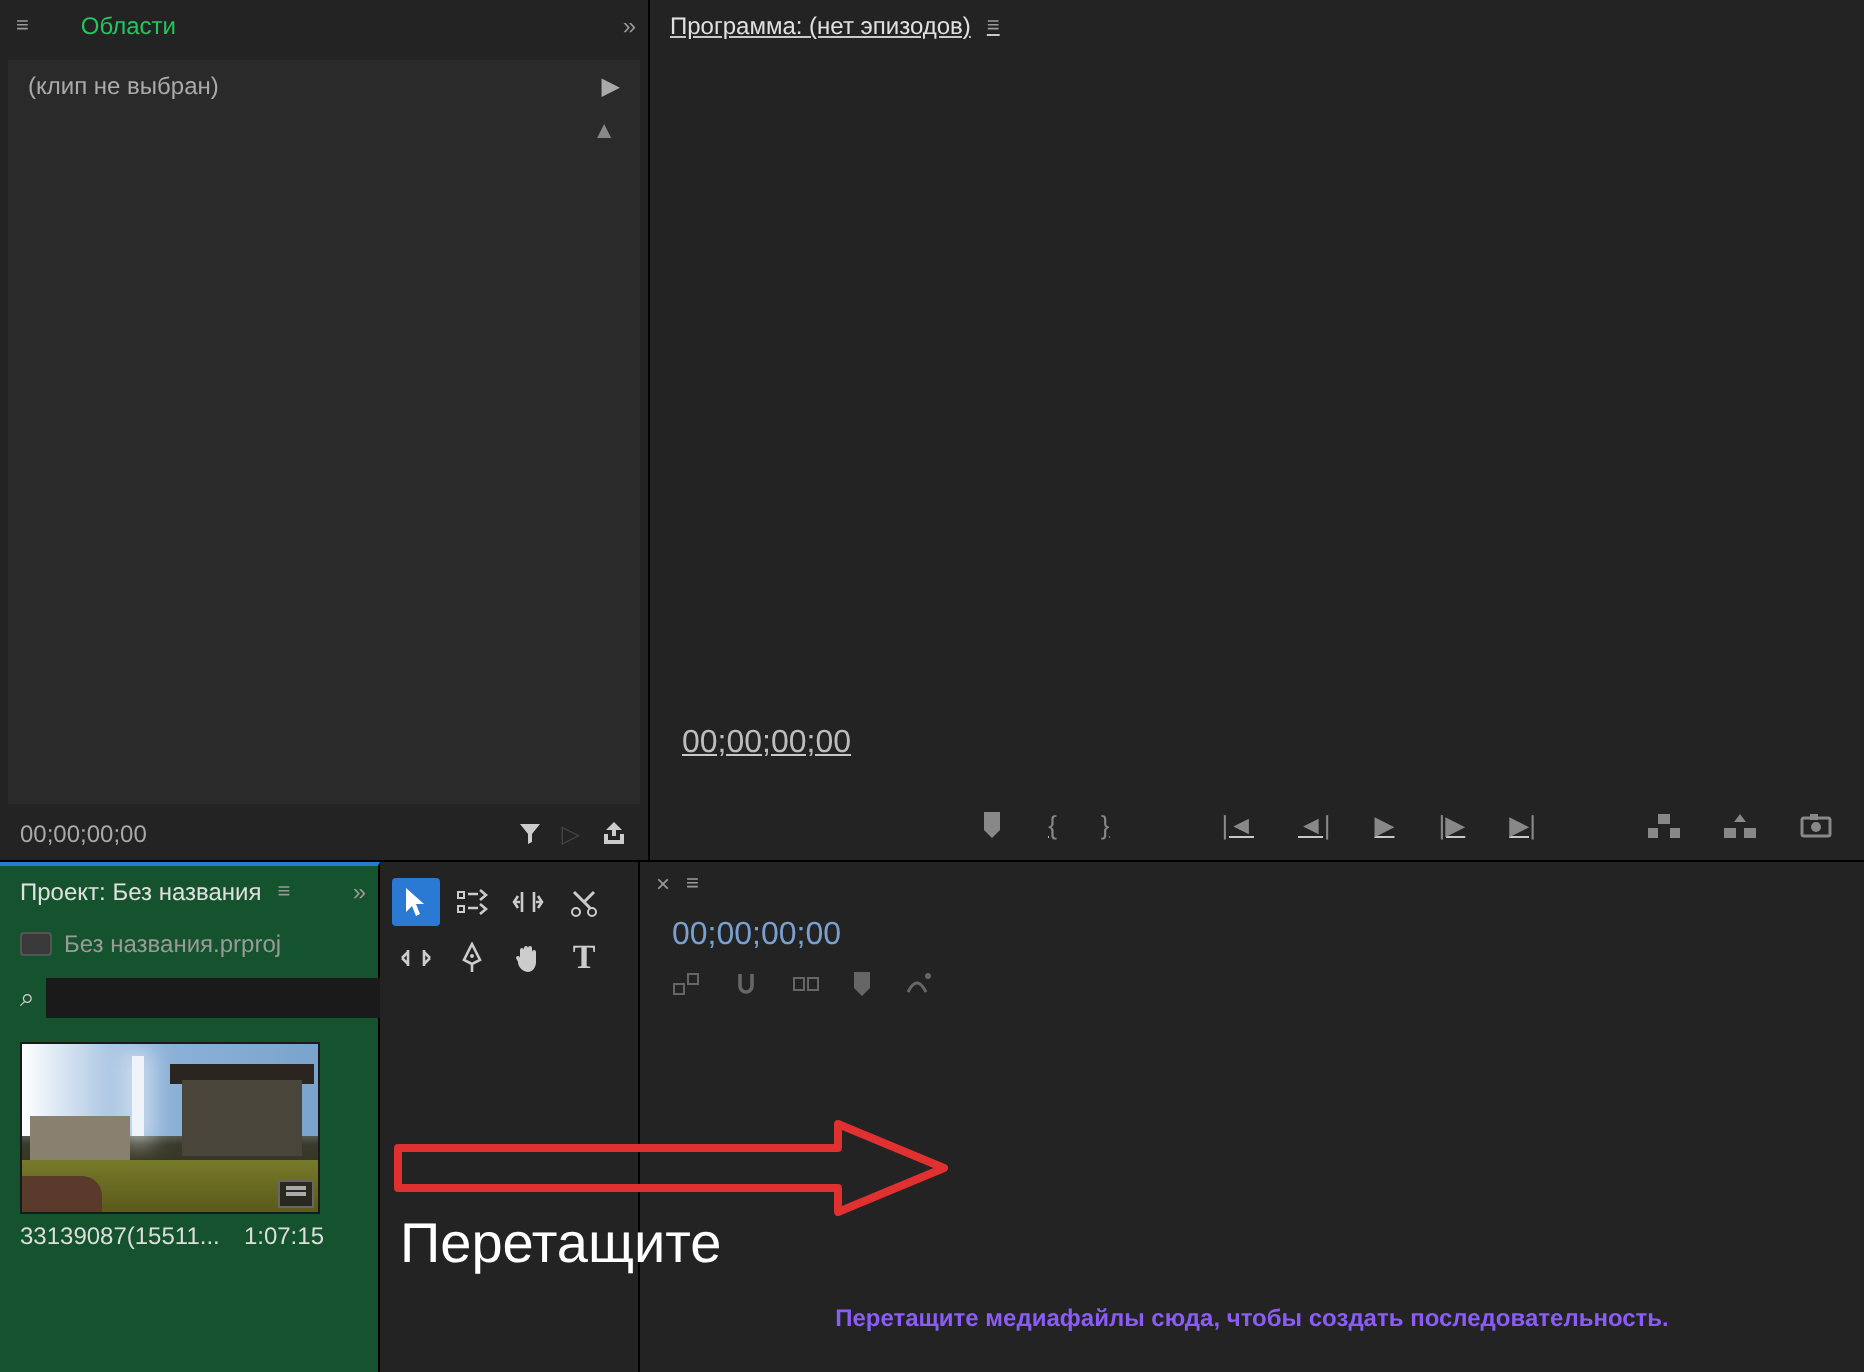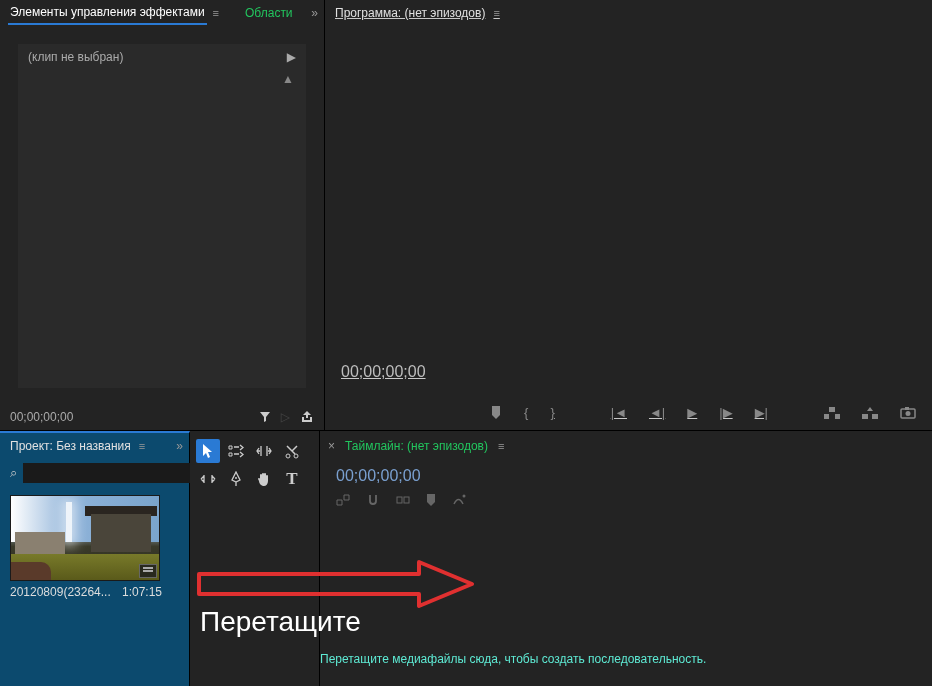--- a/index.html
+++ b/index.html
@@ -36,21 +36,21 @@
     font-size: 11px;
     cursor: pointer;
   }
   .dbl-chevron {
     color: #999;
     letter-spacing: -2px;
     cursor: pointer;
   }
   .top-row { display: flex; height: 430px; }
   .effects-panel { width: 325px; border-right: 1px solid #000; display: flex; flex-direction: column; }
-  .effects-body { flex: 1; background: #2a2a2a; margin: 18px; position: relative; }
+  .effects-body { flex: 1; background: #2a2a2a; margin: 4px; position: relative; }
   .clip-row {
     display: flex;
     justify-content: space-between;
     align-items: center;
     padding: 6px 10px;
     color: #aaa;
   }
   .clip-row .tri { color: #aaa; }
   .collapse-tri { text-align: right; padding: 2px 12px; color: #888; }
   .effects-footer {
@@ -68,21 +68,21 @@
   .transport {
     display: flex;
     gap: 22px;
     justify-content: flex-end;
     padding: 6px 16px 10px 0;
     align-items: center;
     color: #888;
   }
   .transport .tbtn { cursor: pointer; font-size: 13px; color: #888; }
   .bottom-row { display: flex; height: 256px; border-top: 1px solid #000; }
-  .project-panel { width: 190px; border-right: 1px solid #000; background: #0c4a6e; display: flex; flex-direction: column; border-top: 2px solid #2a7ad4; }
+  .project-panel { width: 190px; border-right: 1px solid #000; background: #14532d; display: flex; flex-direction: column; border-top: 2px solid #2a7ad4; }
   .proj-file-row { display: flex; align-items: center; gap: 6px; padding: 6px 10px; color: #9a9a9a; }
   .bin-icon { width: 16px; height: 12px; background:#3a3a3a; border:1px solid #555; border-radius:2px; }
   .search-row { display: flex; align-items: center; gap: 6px; padding: 4px 10px 8px 10px; }
   .search-input {
     flex: 1; background: #1a1a1a; border: none; height: 20px; color: #ccc;
     padding: 0 6px; font-size: 12px;
   }
   .search-btn { width: 20px; height: 20px; background:#3a3a3a; display:flex; align-items:center; justify-content:center; border-radius:2px; color:#ccc; font-size: 11px; }
   .clip-thumb-wrap { padding: 4px 10px; }
   .clip-thumb {
@@ -106,33 +106,32 @@
   .tool {
     width: 24px; height: 24px; display: flex; align-items: center; justify-content: center;
     color: #ccc; cursor: pointer; border-radius: 2px; font-size: 14px;
   }
   .tool.sel { background: #2a7ad4; color: #fff; }
   .timeline-panel { flex: 1; background: #232323; display:flex; flex-direction:column; position: relative; }
   .tl-header { display:flex; align-items:center; gap:8px; padding: 4px 8px; }
   .tl-close { color:#999; cursor:pointer; }
   .tl-tc { font-size: 16px; color:#7aa0d0; padding: 6px 0 0 16px; }
   .tl-icons { display:flex; gap:16px; padding: 8px 0 6px 16px; color:#666; align-items:center; }
-  .tl-dropzone { flex:1; display:flex; align-items:flex-end; padding-bottom:20px; color:#5eead4; font-size: 12px; }
+  .tl-dropzone { flex:1; display:flex; align-items:flex-end; justify-content:center; padding-bottom:20px; color:#8b5cf6; font-size: 12px; font-weight: bold; }
   .annot-arrow { position:absolute; left: 194px; top: 556px; pointer-events:none; }
   .annot-text { position:absolute; left: 200px; top: 606px; font-size: 28px; color: #fff; pointer-events:none; }
   svg { display:block; }
 </style>
 </head>
 <body>
 
 <div class="top-row">
 
   <div class="effects-panel">
     <div class="panel-header">
-      <span class="panel-tab active">Элементы управления эффектами</span>
       <span class="menu-icon">≡</span>
       <span style="width:12px"></span>
       <span class="panel-tab dim">Области</span>
       <span style="flex:1"></span>
       <span class="dbl-chevron">»</span>
     </div>
     <div class="effects-body">
       <div class="clip-row">
         <span>(клип не выбран)</span>
         <span class="tri">▶</span>
@@ -209,20 +208,24 @@
 
 <div class="bottom-row">
 
   <div class="project-panel">
     <div class="panel-header">
       <span class="panel-tab">Проект: Без названия</span>
       <span class="menu-icon">≡</span>
       <span style="flex:1"></span>
       <span class="dbl-chevron">»</span>
     </div>
+    <div class="proj-file-row">
+      <span class="bin-icon"></span>
+      <span>Без названия.prproj</span>
+    </div>
     <div class="search-row">
       <span style="color:#ccc; font-size:13px;">⌕</span>
       <input class="search-input" placeholder="" style="">
       <span class="search-btn">
         <svg width="12" height="12" viewBox="0 0 12 12">
             <circle cx="5" cy="5" r="3.2" fill="none" stroke="#ccc" stroke-width="1.3"></circle>
             <line x1="7.5" y1="7.5" x2="11" y2="11" stroke="#ccc" stroke-width="1.5"></line>
           </svg>
       </span>
     </div>
@@ -231,21 +234,21 @@
         <div class="sky"></div>
         <div class="sun"></div>
         <div class="roof"></div>
         <div class="bldg"></div>
         <div class="wall"></div>
         <div class="grass"></div>
         <div class="dirt"></div>
         <div class="vid-badge"></div>
       </div>
       <div class="clip-meta">
-        <span>20120809(23264...</span>
+        <span>33139087(15511...</span>
         <span>1:07:15</span>
       </div>
     </div>
   </div>
 
   <div class="tools-panel">
     <div class="tool-grid-inner">
       <div class="tool sel">
         <svg width="14" height="16" viewBox="0 0 14 16">
             <path d="M2 1l0 12 3-3 2 5 2-1-2-5h4z" fill="#fff"></path>
@@ -285,21 +288,20 @@
             <path d="M4 8V4a1 1 0 012 0v3V3a1 1 0 012 0v4V3a1 1 0 012 0v4V5a1 1 0 012 0v5c0 3-2 5-4 5s-5-2-5-5l-1-2a1 1 0 012 0z" fill="#ccc"></path>
           </svg>
       </div>
       <div class="tool" style="font-family:serif; font-size:17px; font-weight:bold;">T</div>
     </div>
   </div>
 
   <div class="timeline-panel">
     <div class="tl-header">
       <span class="tl-close">×</span>
-      <span class="panel-tab dim">Таймлайн: (нет эпизодов)</span>
       <span class="menu-icon">≡</span>
     </div>
     <div class="tl-tc">00;00;00;00</div>
     <div class="tl-icons">
       <span>
         <svg width="14" height="12" viewBox="0 0 14 12">
             <path d="M1 6h5v5H1zM8 1h5v5H8z" fill="none" stroke="#666"></path>
           </svg>
       </span>
       <span>

